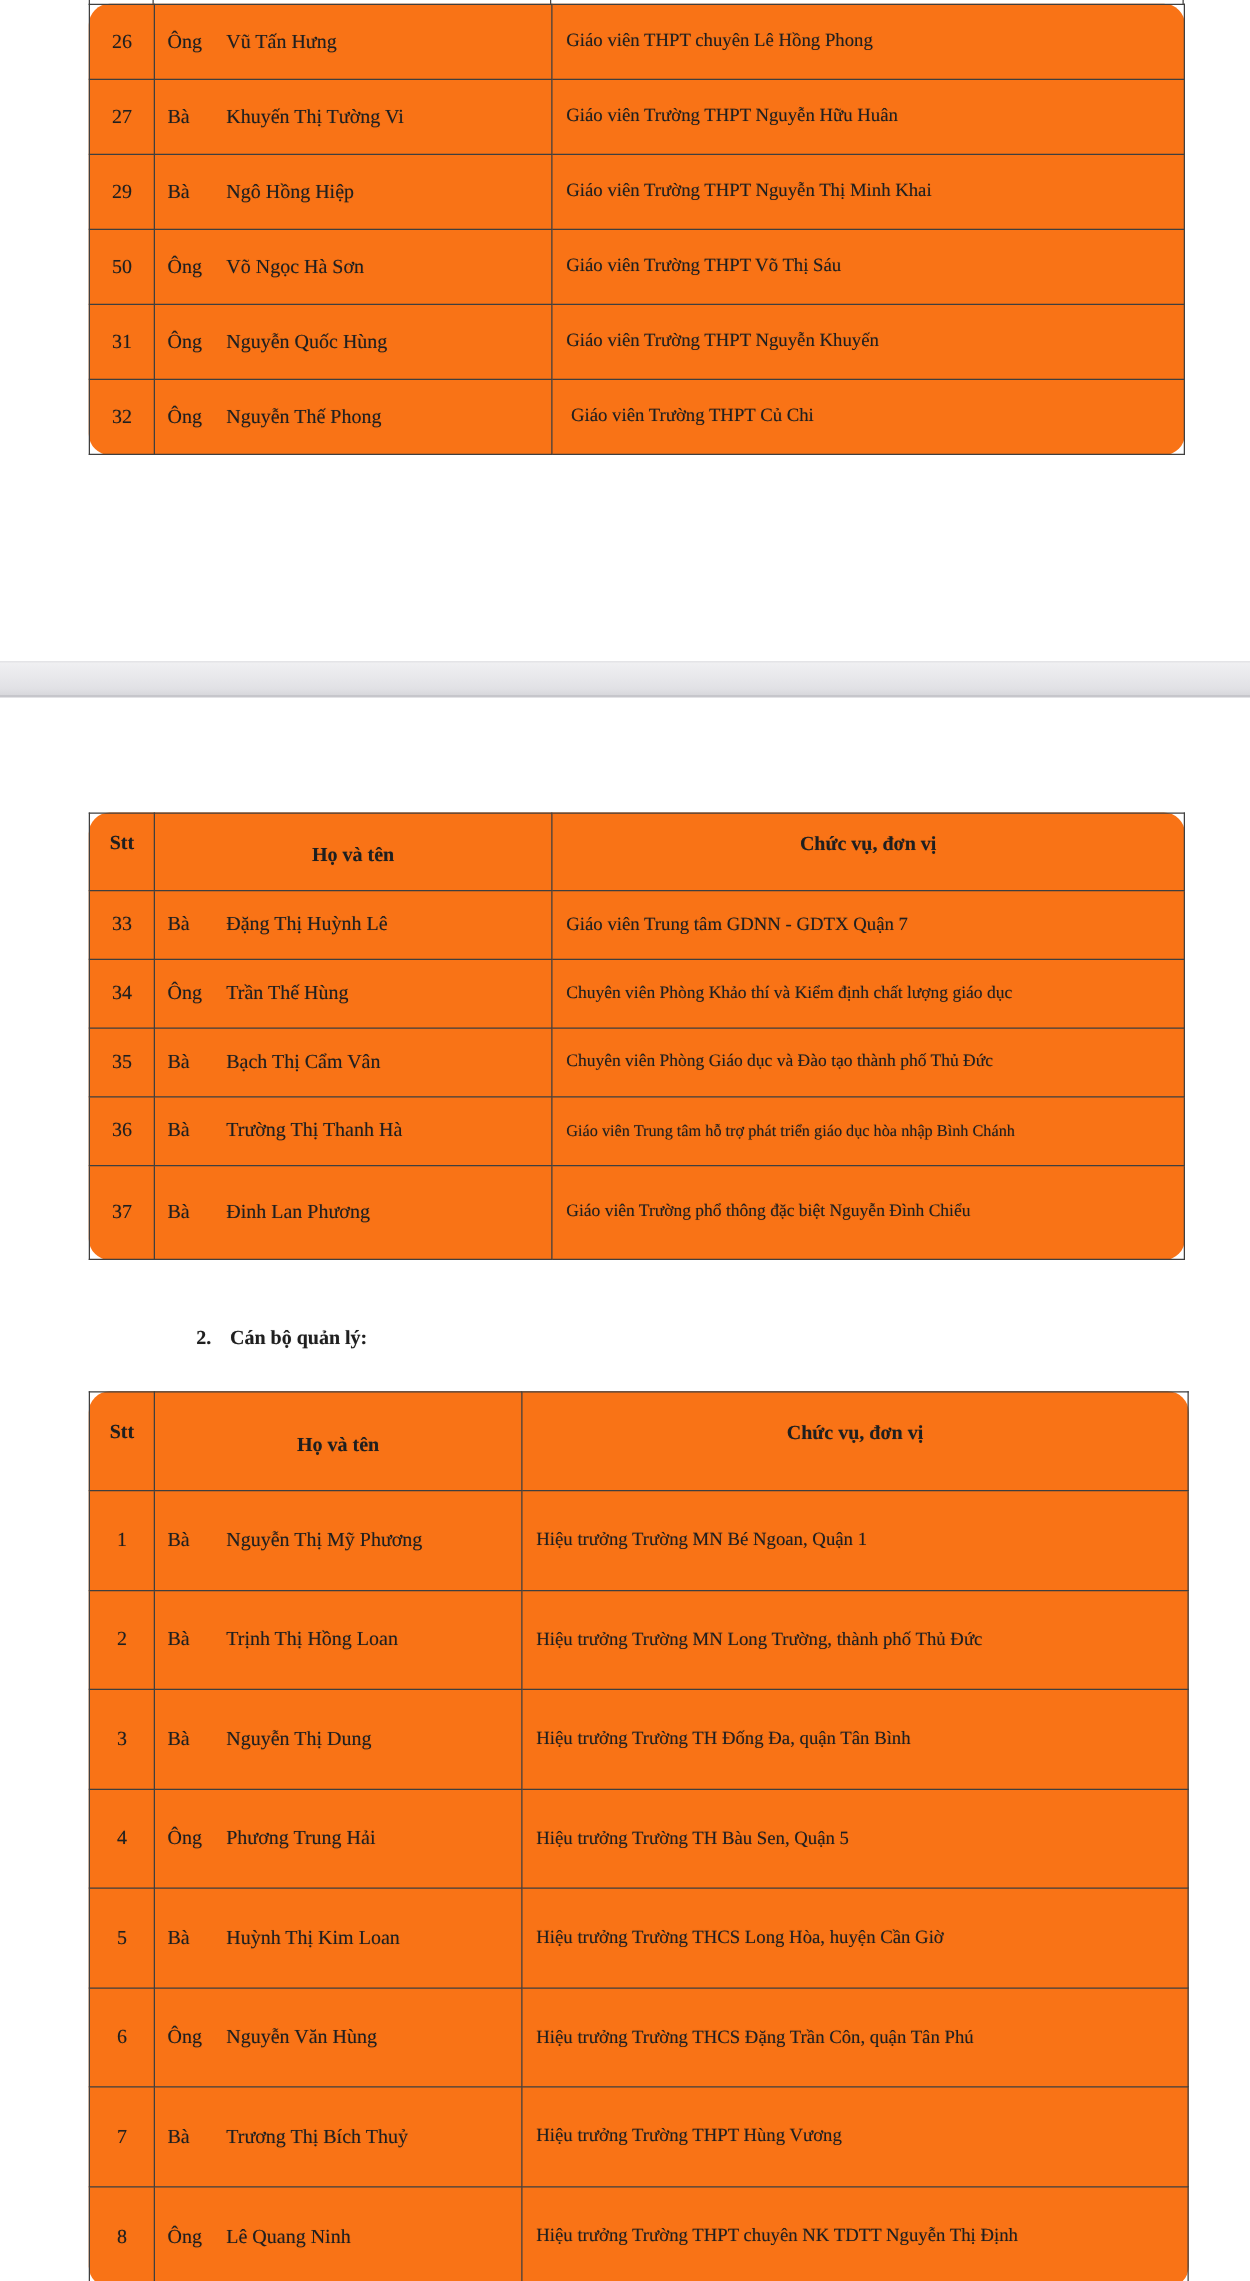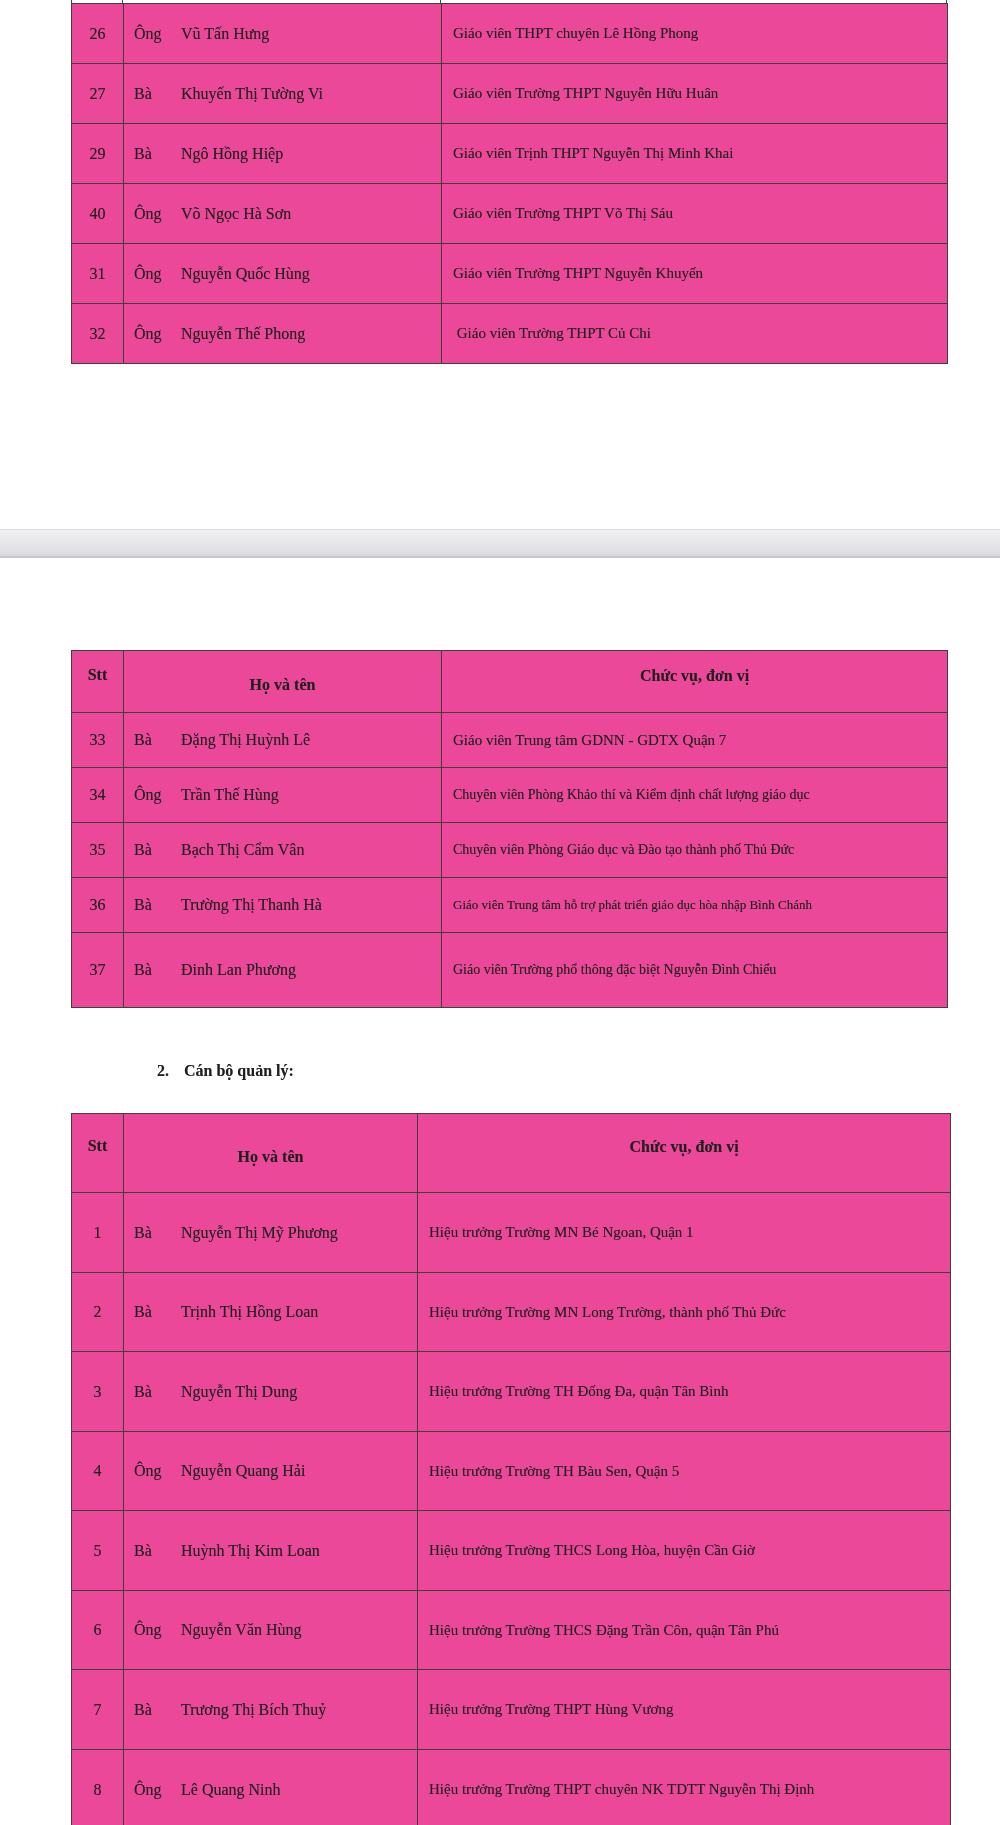--- a/index.html
+++ b/index.html
@@ -8,21 +8,21 @@
     background:#ffffff;
     font-family:"Liberation Serif","DejaVu Serif",serif;
     color:#1f1f1f;
     text-shadow:0 0 .6px rgba(40,40,40,.45);
   }
   .doc{position:absolute;inset:0;}
 
   
   .vstub{position:absolute;top:0;width:1px;height:4px;background:#464646;}
 
-  table{border-collapse:collapse;table-layout:fixed;position:absolute;background:#ec4899;}
+  table{border-collapse:collapse;table-layout:fixed;position:absolute;background:#f97316;border-radius:17px;}
   td,th{border:1px solid #3f3f3f;overflow:hidden;vertical-align:middle;padding:0;}
 
   #t1{left:71px;top:3px;width:876px;}
   #t2{left:71px;top:650px;width:876px;}
   #t3{left:71px;top:1113px;width:879px;}
 
   .c-stt{text-align:center;font-size:16px;}
   .c-name{font-size:16px;}
   .c-name .honorific{display:inline-block;width:47px;padding-left:10px;}
   .c-pos{font-size:15px;padding-left:11px;padding-right:6px;white-space:pre-wrap;}
@@ -73,24 +73,24 @@
           <td class="c-pos">Giáo viên THPT chuyên Lê Hồng Phong</td>
         </tr>
         <tr style="height: 60px;">
           <td class="c-stt">27</td>
           <td class="c-name"><span class="honorific">Bà</span><span>Khuyến Thị Tường Vi</span></td>
           <td class="c-pos">Giáo viên Trường THPT Nguyễn Hữu Huân</td>
         </tr>
         <tr style="height: 60px;">
           <td class="c-stt">29</td>
           <td class="c-name"><span class="honorific">Bà</span><span>Ngô Hồng Hiệp</span></td>
-          <td class="c-pos">Giáo viên Trịnh THPT Nguyễn Thị Minh Khai</td>
-        </tr>
-        <tr style="height: 60px;">
-          <td class="c-stt">40</td>
+          <td class="c-pos">Giáo viên Trường THPT Nguyễn Thị Minh Khai</td>
+        </tr>
+        <tr style="height: 60px;">
+          <td class="c-stt">50</td>
           <td class="c-name"><span class="honorific">Ông</span><span>Võ Ngọc Hà Sơn</span></td>
           <td class="c-pos">Giáo viên Trường THPT Võ Thị Sáu</td>
         </tr>
         <tr style="height: 60px;">
           <td class="c-stt">31</td>
           <td class="c-name"><span class="honorific">Ông</span><span>Nguyễn Quốc Hùng</span></td>
           <td class="c-pos">Giáo viên Trường THPT Nguyễn Khuyến</td>
         </tr>
         <tr style="height: 60px;">
           <td class="c-stt">32</td>
@@ -172,21 +172,21 @@
           <td class="c-name"><span class="honorific">Bà</span><span>Trịnh Thị Hồng Loan</span></td>
           <td class="c-pos">Hiệu trưởng Trường MN Long Trường, thành phố Thủ Đức</td>
         </tr>
         <tr style="height: 80px;">
           <td class="c-stt">3</td>
           <td class="c-name"><span class="honorific">Bà</span><span>Nguyễn Thị Dung</span></td>
           <td class="c-pos">Hiệu trưởng Trường TH Đống Đa, quận Tân Bình</td>
         </tr>
         <tr style="height: 79px;">
           <td class="c-stt">4</td>
-          <td class="c-name"><span class="honorific">Ông</span><span>Nguyễn Quang Hải</span></td>
+          <td class="c-name"><span class="honorific">Ông</span><span>Phương Trung Hải</span></td>
           <td class="c-pos">Hiệu trưởng Trường TH Bàu Sen, Quận 5</td>
         </tr>
         <tr style="height: 80px;">
           <td class="c-stt">5</td>
           <td class="c-name"><span class="honorific">Bà</span><span>Huỳnh Thị Kim Loan</span></td>
           <td class="c-pos">Hiệu trưởng Trường THCS Long Hòa, huyện Cần Giờ</td>
         </tr>
         <tr style="height: 79px;">
           <td class="c-stt">6</td>
           <td class="c-name"><span class="honorific">Ông</span><span>Nguyễn Văn Hùng</span></td>

